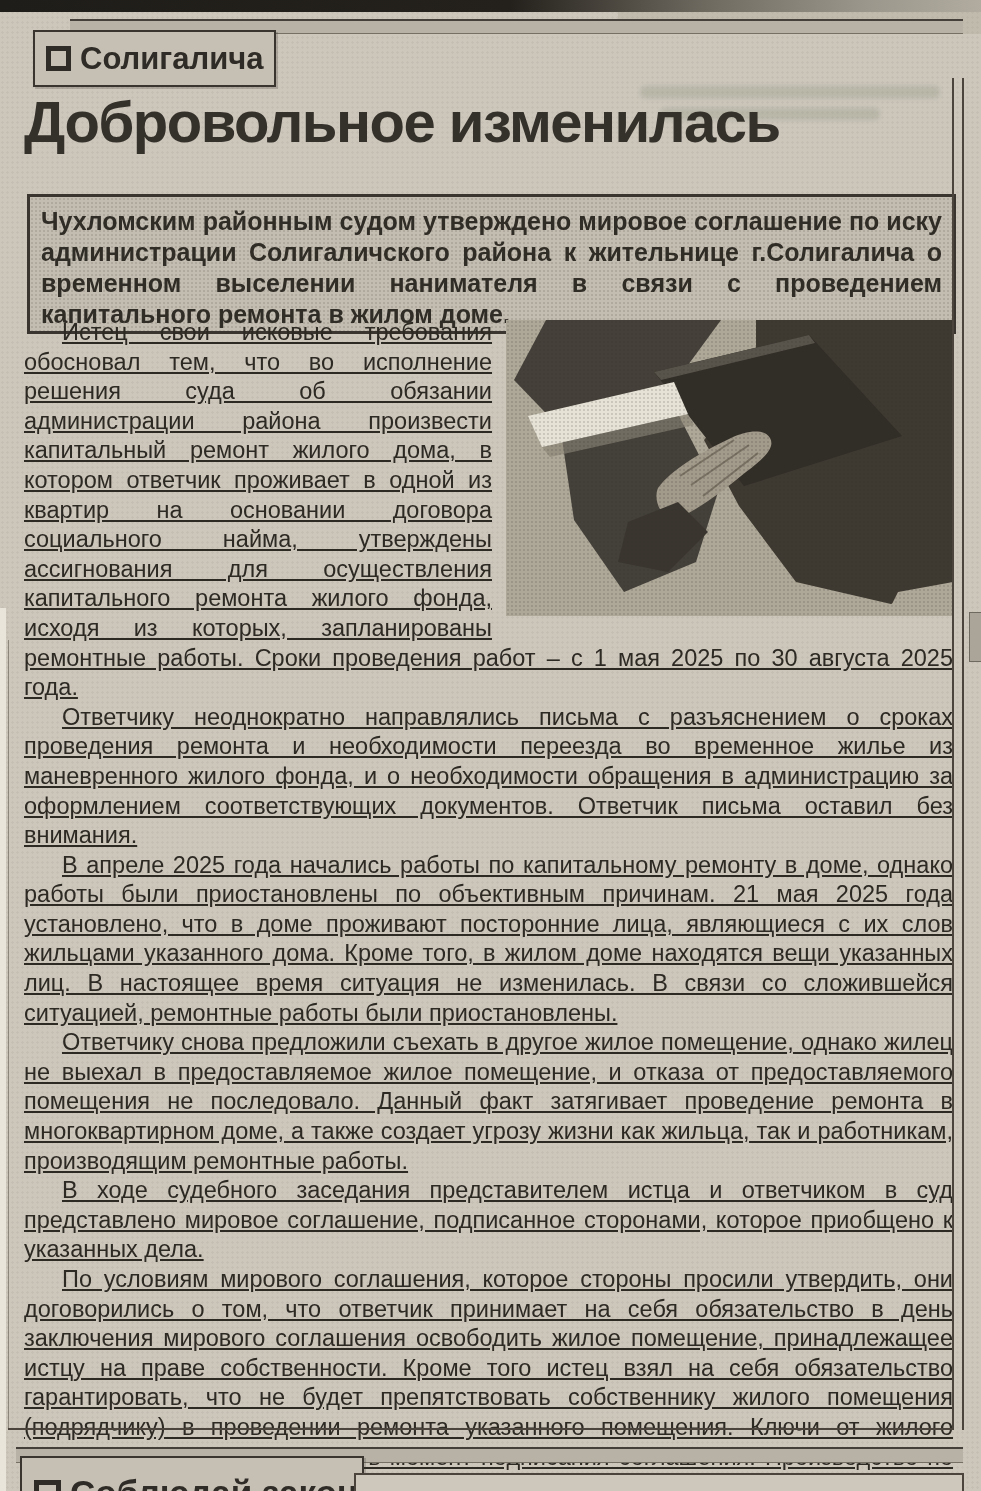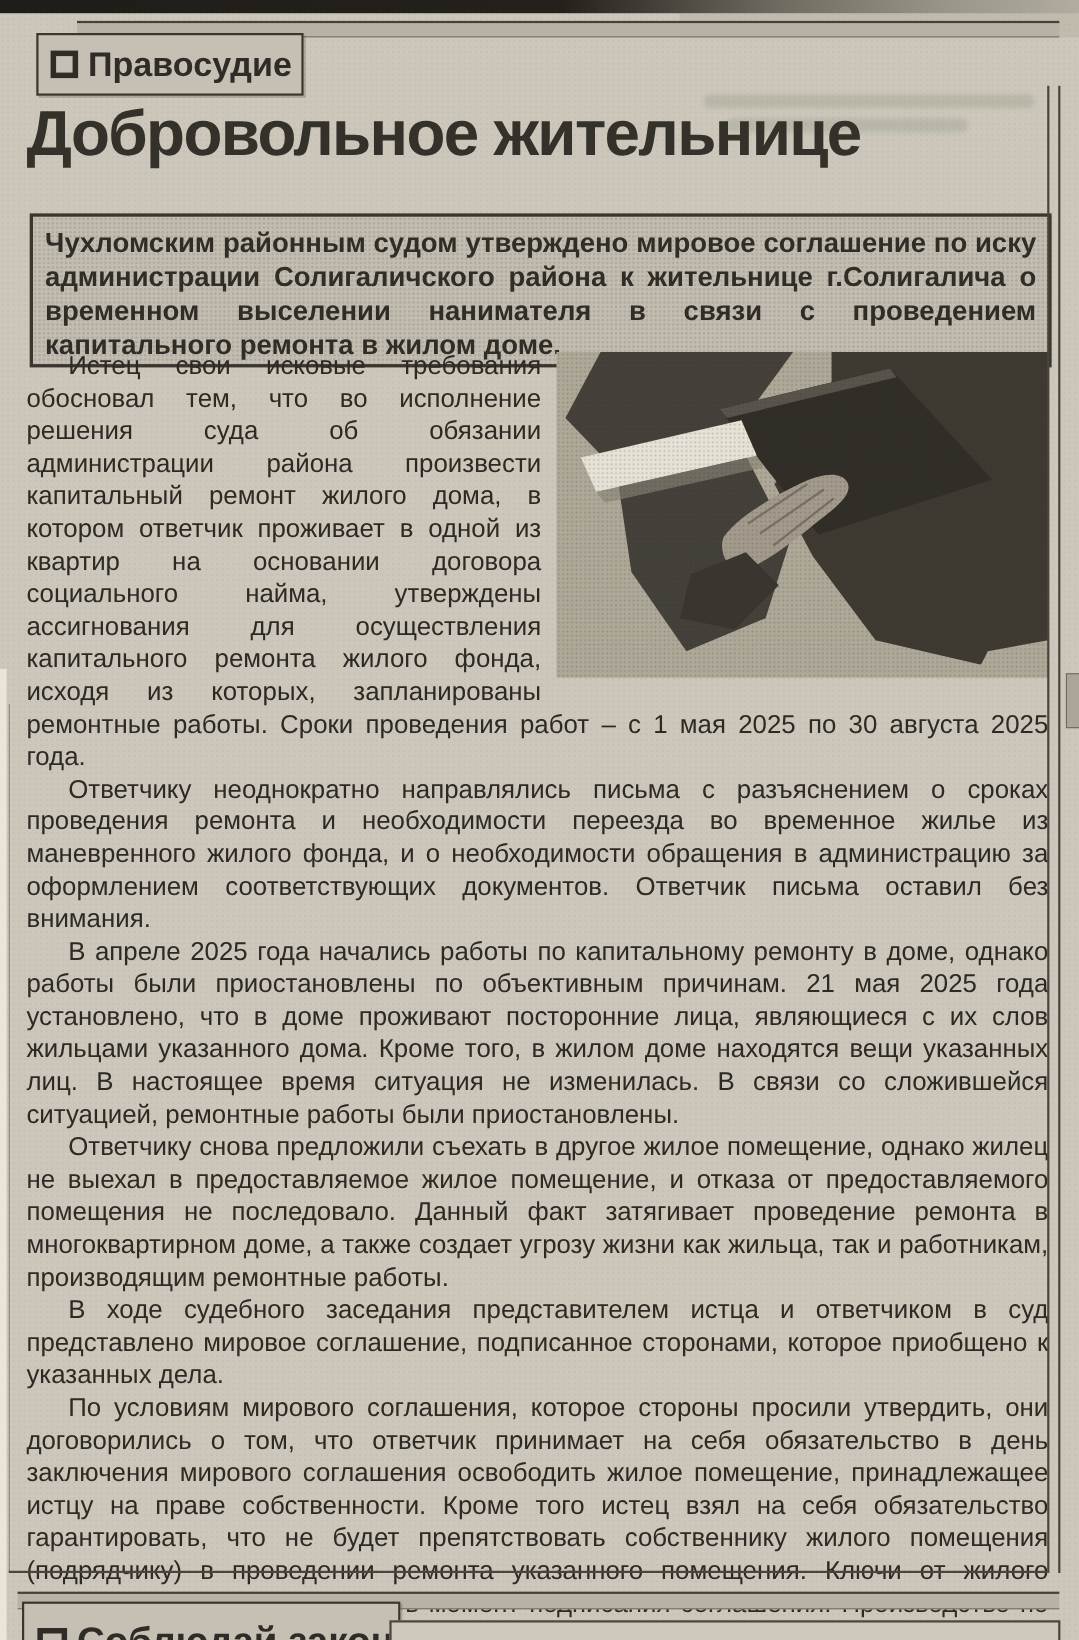--- a/index.html
+++ b/index.html
@@ -46,21 +46,21 @@
   .lead-box{
     position:absolute;left:27px;top:170px;width:901px;height:116px;
     border:3px solid #3a352e;background-color:#c3bdb1;
     padding:9px 11px;
     font-size:25px;line-height:31px;font-weight:bold;text-align:justify;color:#302c26;
   }
   .article{
     position:absolute;left:24px;top:318px;width:929px;
     font-size:23.5px;line-height:29.6px;text-align:justify;color:#2d2923;
   }
-  .article p{margin:0;text-indent:38px;}
+  .article p{margin:0;text-indent:38px;text-decoration:underline;}
   .photo{
     float:right;width:447px;height:296px;margin:2px 0 8px 14px;
     background:#aea898;
   }
   .photo svg{display:block;width:100%;height:100%;}
   .right-rule{
     position:absolute;left:952px;top:78px;width:8px;height:1352px;
     border-left:2px solid #4a443c;border-right:2px solid #4a443c;
   }
   .left-rule{position:absolute;left:8px;top:640px;width:0;height:790px;border-left:1.5px solid rgba(62,56,46,0.45);}
@@ -79,24 +79,24 @@
   <div class="top-bar"></div>
   <div class="left-edge"></div>
   <div class="top-right-tint"></div>
   <div class="ghost-line g1"></div>
   <div class="ghost-line g2"></div>
 
   <div class="section-strip strip-top"></div>
 
   <div class="section-label label-top">
     <span class="sq-icon"></span>
-    <span>Правосудие</span>
+    <span>Солигалича</span>
   </div>
 
-  <div class="headline">Добровольное жительнице</div>
+  <div class="headline">Добровольное изменилась</div>
 
   <div class="lead-box halftone">Чухломским районным судом утверждено мировое соглашение по иску администрации Солигаличского района к жительнице г.Солигалича о временном выселении нанимателя в связи с проведением капитального ремонта в жилом доме.</div>
 
   <div class="article">
     <div class="photo">
       <svg viewBox="0 0 447 296" xmlns="http://www.w3.org/2000/svg">
         <defs>
           <pattern id="ht" width="4" height="4" patternUnits="userSpaceOnUse">
             <circle cx="2" cy="2" r="0.9" fill="#2e2a24" opacity="0.22"></circle>
           </pattern>

